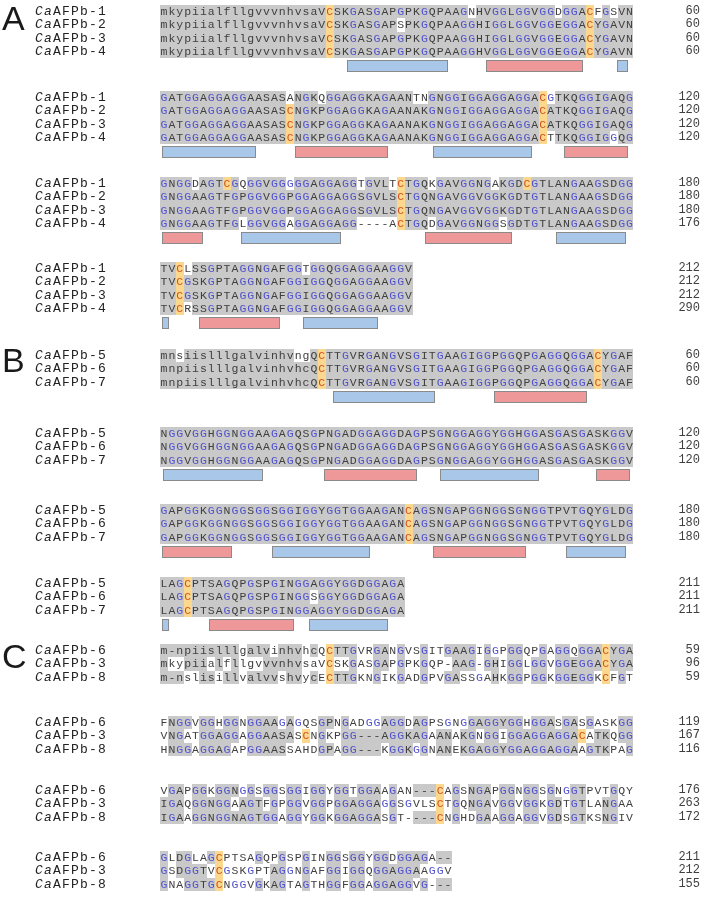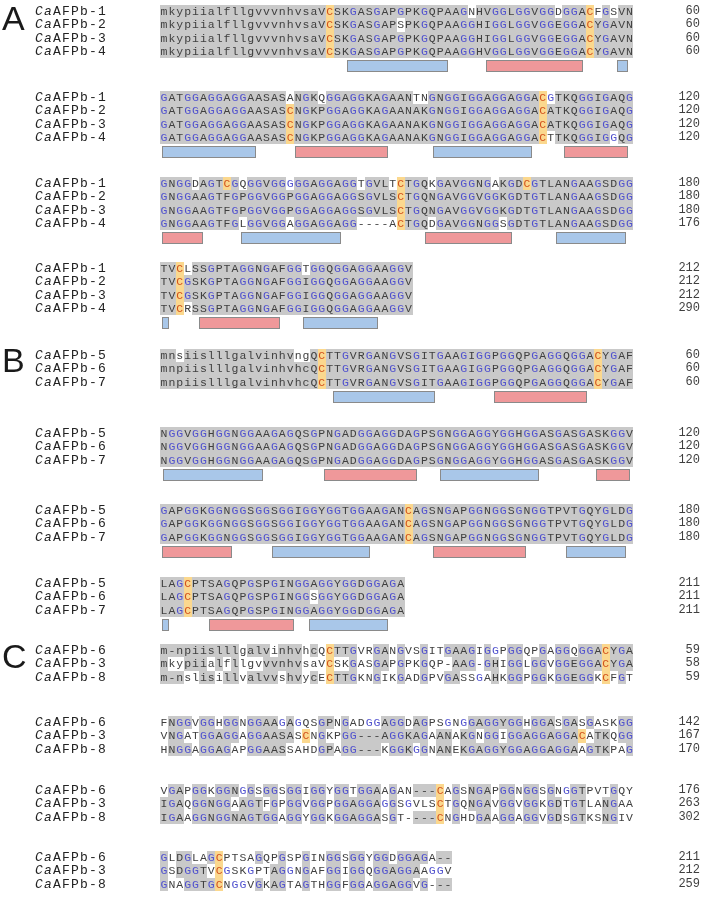--- a/index.html
+++ b/index.html
@@ -133,44 +133,44 @@
     <div class="num" style="top: 603.6px;">211</div>
     <div class="bar" style="top: 618.9px; left: 161.58px; width: 7.9px; background: rgb(169, 199, 233); border-color: rgb(138, 138, 138);"></div>
     <div class="bar" style="top: 618.9px; left: 208.98px; width: 85.32px; background: rgb(239, 152, 154); border-color: rgb(138, 138, 138);"></div>
     <div class="bar" style="top: 618.9px; left: 309.31px; width: 78.21px; background: rgb(169, 199, 233); border-color: rgb(138, 138, 138);"></div>
     <div class="panel-letter" style="top: 639px;">C</div>
     <div class="row-label" style="top: 644px;"><span class="genus">Ca</span><span>AFPb-6</span></div>
     <div class="seq" style="top: 644px;"><span style="background: rgb(201, 201, 201); color: rgb(63, 63, 63);">m</span><span style="background: rgb(201, 201, 201); color: rgb(63, 63, 63);">-</span><span style="background: rgb(201, 201, 201); color: rgb(63, 63, 63);">n</span><span style="background: rgb(201, 201, 201); color: rgb(63, 63, 63);">p</span><span style="background: rgb(201, 201, 201); color: rgb(63, 63, 63);">i</span><span style="background: rgb(201, 201, 201); color: rgb(63, 63, 63);">i</span><span style="background: rgb(201, 201, 201); color: rgb(63, 63, 63);">s</span><span style="background: rgb(201, 201, 201); color: rgb(63, 63, 63);">l</span><span style="background: rgb(201, 201, 201); color: rgb(63, 63, 63);">l</span><span style="background: rgb(201, 201, 201); color: rgb(63, 63, 63);">l</span><span style="background: rgb(255, 255, 255); color: rgb(63, 63, 63);">g</span><span style="background: rgb(201, 201, 201); color: rgb(63, 63, 63);">a</span><span style="background: rgb(201, 201, 201); color: rgb(63, 63, 63);">l</span><span style="background: rgb(201, 201, 201); color: rgb(63, 63, 63);">v</span><span style="background: rgb(255, 255, 255); color: rgb(63, 63, 63);">i</span><span style="background: rgb(201, 201, 201); color: rgb(63, 63, 63);">n</span><span style="background: rgb(201, 201, 201); color: rgb(63, 63, 63);">h</span><span style="background: rgb(201, 201, 201); color: rgb(63, 63, 63);">v</span><span style="background: rgb(255, 255, 255); color: rgb(63, 63, 63);">h</span><span style="background: rgb(201, 201, 201); color: rgb(63, 63, 63);">c</span><span style="background: rgb(255, 255, 255); color: rgb(63, 63, 63);">Q</span><span style="background: rgb(251, 216, 142); color: rgb(210, 82, 30);">C</span><span style="background: rgb(201, 201, 201); color: rgb(63, 63, 63);">T</span><span style="background: rgb(201, 201, 201); color: rgb(63, 63, 63);">T</span><span style="background: rgb(201, 201, 201); color: rgb(81, 82, 206);">G</span><span style="background: rgb(255, 255, 255); color: rgb(63, 63, 63);">V</span><span style="background: rgb(255, 255, 255); color: rgb(63, 63, 63);">R</span><span style="background: rgb(201, 201, 201); color: rgb(81, 82, 206);">G</span><span style="background: rgb(201, 201, 201); color: rgb(63, 63, 63);">A</span><span style="background: rgb(255, 255, 255); color: rgb(63, 63, 63);">N</span><span style="background: rgb(201, 201, 201); color: rgb(81, 82, 206);">G</span><span style="background: rgb(255, 255, 255); color: rgb(63, 63, 63);">V</span><span style="background: rgb(255, 255, 255); color: rgb(63, 63, 63);">S</span><span style="background: rgb(201, 201, 201); color: rgb(81, 82, 206);">G</span><span style="background: rgb(255, 255, 255); color: rgb(63, 63, 63);">I</span><span style="background: rgb(255, 255, 255); color: rgb(63, 63, 63);">T</span><span style="background: rgb(201, 201, 201); color: rgb(81, 82, 206);">G</span><span style="background: rgb(201, 201, 201); color: rgb(63, 63, 63);">A</span><span style="background: rgb(201, 201, 201); color: rgb(63, 63, 63);">A</span><span style="background: rgb(201, 201, 201); color: rgb(81, 82, 206);">G</span><span style="background: rgb(255, 255, 255); color: rgb(63, 63, 63);">I</span><span style="background: rgb(201, 201, 201); color: rgb(81, 82, 206);">G</span><span style="background: rgb(255, 255, 255); color: rgb(81, 82, 206);">G</span><span style="background: rgb(255, 255, 255); color: rgb(63, 63, 63);">P</span><span style="background: rgb(201, 201, 201); color: rgb(81, 82, 206);">G</span><span style="background: rgb(201, 201, 201); color: rgb(81, 82, 206);">G</span><span style="background: rgb(255, 255, 255); color: rgb(63, 63, 63);">Q</span><span style="background: rgb(255, 255, 255); color: rgb(63, 63, 63);">P</span><span style="background: rgb(201, 201, 201); color: rgb(81, 82, 206);">G</span><span style="background: rgb(255, 255, 255); color: rgb(63, 63, 63);">A</span><span style="background: rgb(201, 201, 201); color: rgb(81, 82, 206);">G</span><span style="background: rgb(201, 201, 201); color: rgb(81, 82, 206);">G</span><span style="background: rgb(255, 255, 255); color: rgb(63, 63, 63);">Q</span><span style="background: rgb(201, 201, 201); color: rgb(81, 82, 206);">G</span><span style="background: rgb(201, 201, 201); color: rgb(81, 82, 206);">G</span><span style="background: rgb(201, 201, 201); color: rgb(63, 63, 63);">A</span><span style="background: rgb(251, 216, 142); color: rgb(210, 82, 30);">C</span><span style="background: rgb(201, 201, 201); color: rgb(63, 63, 63);">Y</span><span style="background: rgb(201, 201, 201); color: rgb(81, 82, 206);">G</span><span style="background: rgb(201, 201, 201); color: rgb(63, 63, 63);">A</span></div>
     <div class="num" style="top: 644px;">59</div>
     <div class="row-label" style="top: 657.3px;"><span class="genus">Ca</span><span>AFPb-3</span></div>
     <div class="seq" style="top: 657.3px;"><span style="background: rgb(201, 201, 201); color: rgb(63, 63, 63);">m</span><span style="background: rgb(255, 255, 255); color: rgb(63, 63, 63);">k</span><span style="background: rgb(255, 255, 255); color: rgb(63, 63, 63);">y</span><span style="background: rgb(201, 201, 201); color: rgb(63, 63, 63);">p</span><span style="background: rgb(201, 201, 201); color: rgb(63, 63, 63);">i</span><span style="background: rgb(201, 201, 201); color: rgb(63, 63, 63);">i</span><span style="background: rgb(255, 255, 255); color: rgb(63, 63, 63);">a</span><span style="background: rgb(201, 201, 201); color: rgb(63, 63, 63);">l</span><span style="background: rgb(255, 255, 255); color: rgb(63, 63, 63);">f</span><span style="background: rgb(201, 201, 201); color: rgb(63, 63, 63);">l</span><span style="background: rgb(255, 255, 255); color: rgb(63, 63, 63);">l</span><span style="background: rgb(255, 255, 255); color: rgb(63, 63, 63);">g</span><span style="background: rgb(255, 255, 255); color: rgb(63, 63, 63);">v</span><span style="background: rgb(201, 201, 201); color: rgb(63, 63, 63);">v</span><span style="background: rgb(201, 201, 201); color: rgb(63, 63, 63);">v</span><span style="background: rgb(201, 201, 201); color: rgb(63, 63, 63);">n</span><span style="background: rgb(201, 201, 201); color: rgb(63, 63, 63);">h</span><span style="background: rgb(201, 201, 201); color: rgb(63, 63, 63);">v</span><span style="background: rgb(255, 255, 255); color: rgb(63, 63, 63);">s</span><span style="background: rgb(255, 255, 255); color: rgb(63, 63, 63);">a</span><span style="background: rgb(255, 255, 255); color: rgb(63, 63, 63);">V</span><span style="background: rgb(251, 216, 142); color: rgb(210, 82, 30);">C</span><span style="background: rgb(255, 255, 255); color: rgb(63, 63, 63);">S</span><span style="background: rgb(255, 255, 255); color: rgb(63, 63, 63);">K</span><span style="background: rgb(201, 201, 201); color: rgb(81, 82, 206);">G</span><span style="background: rgb(255, 255, 255); color: rgb(63, 63, 63);">A</span><span style="background: rgb(255, 255, 255); color: rgb(63, 63, 63);">S</span><span style="background: rgb(201, 201, 201); color: rgb(81, 82, 206);">G</span><span style="background: rgb(201, 201, 201); color: rgb(63, 63, 63);">A</span><span style="background: rgb(255, 255, 255); color: rgb(63, 63, 63);">P</span><span style="background: rgb(201, 201, 201); color: rgb(81, 82, 206);">G</span><span style="background: rgb(255, 255, 255); color: rgb(63, 63, 63);">P</span><span style="background: rgb(255, 255, 255); color: rgb(63, 63, 63);">K</span><span style="background: rgb(201, 201, 201); color: rgb(81, 82, 206);">G</span><span style="background: rgb(255, 255, 255); color: rgb(63, 63, 63);">Q</span><span style="background: rgb(255, 255, 255); color: rgb(63, 63, 63);">P</span><span style="background: rgb(255, 255, 255); color: rgb(63, 63, 63);">-</span><span style="background: rgb(201, 201, 201); color: rgb(63, 63, 63);">A</span><span style="background: rgb(201, 201, 201); color: rgb(63, 63, 63);">A</span><span style="background: rgb(201, 201, 201); color: rgb(81, 82, 206);">G</span><span style="background: rgb(255, 255, 255); color: rgb(63, 63, 63);">-</span><span style="background: rgb(201, 201, 201); color: rgb(81, 82, 206);">G</span><span style="background: rgb(201, 201, 201); color: rgb(63, 63, 63);">H</span><span style="background: rgb(255, 255, 255); color: rgb(63, 63, 63);">I</span><span style="background: rgb(201, 201, 201); color: rgb(81, 82, 206);">G</span><span style="background: rgb(201, 201, 201); color: rgb(81, 82, 206);">G</span><span style="background: rgb(255, 255, 255); color: rgb(63, 63, 63);">L</span><span style="background: rgb(201, 201, 201); color: rgb(81, 82, 206);">G</span><span style="background: rgb(201, 201, 201); color: rgb(81, 82, 206);">G</span><span style="background: rgb(255, 255, 255); color: rgb(63, 63, 63);">V</span><span style="background: rgb(201, 201, 201); color: rgb(81, 82, 206);">G</span><span style="background: rgb(201, 201, 201); color: rgb(81, 82, 206);">G</span><span style="background: rgb(201, 201, 201); color: rgb(63, 63, 63);">E</span><span style="background: rgb(201, 201, 201); color: rgb(81, 82, 206);">G</span><span style="background: rgb(201, 201, 201); color: rgb(81, 82, 206);">G</span><span style="background: rgb(201, 201, 201); color: rgb(63, 63, 63);">A</span><span style="background: rgb(251, 216, 142); color: rgb(210, 82, 30);">C</span><span style="background: rgb(201, 201, 201); color: rgb(63, 63, 63);">Y</span><span style="background: rgb(201, 201, 201); color: rgb(81, 82, 206);">G</span><span style="background: rgb(201, 201, 201); color: rgb(63, 63, 63);">A</span></div>
-    <div class="num" style="top: 657.3px;">58</div>
+    <div class="num" style="top: 657.3px;">96</div>
     <div class="row-label" style="top: 670.6px;"><span class="genus">Ca</span><span>AFPb-8</span></div>
     <div class="seq" style="top: 670.6px;"><span style="background: rgb(201, 201, 201); color: rgb(63, 63, 63);">m</span><span style="background: rgb(201, 201, 201); color: rgb(63, 63, 63);">-</span><span style="background: rgb(201, 201, 201); color: rgb(63, 63, 63);">n</span><span style="background: rgb(255, 255, 255); color: rgb(63, 63, 63);">s</span><span style="background: rgb(255, 255, 255); color: rgb(63, 63, 63);">l</span><span style="background: rgb(201, 201, 201); color: rgb(63, 63, 63);">i</span><span style="background: rgb(201, 201, 201); color: rgb(63, 63, 63);">s</span><span style="background: rgb(255, 255, 255); color: rgb(63, 63, 63);">i</span><span style="background: rgb(201, 201, 201); color: rgb(63, 63, 63);">l</span><span style="background: rgb(201, 201, 201); color: rgb(63, 63, 63);">l</span><span style="background: rgb(255, 255, 255); color: rgb(63, 63, 63);">v</span><span style="background: rgb(201, 201, 201); color: rgb(63, 63, 63);">a</span><span style="background: rgb(201, 201, 201); color: rgb(63, 63, 63);">l</span><span style="background: rgb(201, 201, 201); color: rgb(63, 63, 63);">v</span><span style="background: rgb(201, 201, 201); color: rgb(63, 63, 63);">v</span><span style="background: rgb(255, 255, 255); color: rgb(63, 63, 63);">s</span><span style="background: rgb(201, 201, 201); color: rgb(63, 63, 63);">h</span><span style="background: rgb(201, 201, 201); color: rgb(63, 63, 63);">v</span><span style="background: rgb(255, 255, 255); color: rgb(63, 63, 63);">y</span><span style="background: rgb(201, 201, 201); color: rgb(63, 63, 63);">c</span><span style="background: rgb(255, 255, 255); color: rgb(63, 63, 63);">E</span><span style="background: rgb(251, 216, 142); color: rgb(210, 82, 30);">C</span><span style="background: rgb(201, 201, 201); color: rgb(63, 63, 63);">T</span><span style="background: rgb(201, 201, 201); color: rgb(63, 63, 63);">T</span><span style="background: rgb(201, 201, 201); color: rgb(81, 82, 206);">G</span><span style="background: rgb(255, 255, 255); color: rgb(63, 63, 63);">K</span><span style="background: rgb(255, 255, 255); color: rgb(63, 63, 63);">N</span><span style="background: rgb(201, 201, 201); color: rgb(81, 82, 206);">G</span><span style="background: rgb(255, 255, 255); color: rgb(63, 63, 63);">I</span><span style="background: rgb(255, 255, 255); color: rgb(63, 63, 63);">K</span><span style="background: rgb(201, 201, 201); color: rgb(81, 82, 206);">G</span><span style="background: rgb(255, 255, 255); color: rgb(63, 63, 63);">A</span><span style="background: rgb(255, 255, 255); color: rgb(63, 63, 63);">D</span><span style="background: rgb(201, 201, 201); color: rgb(81, 82, 206);">G</span><span style="background: rgb(255, 255, 255); color: rgb(63, 63, 63);">P</span><span style="background: rgb(255, 255, 255); color: rgb(63, 63, 63);">V</span><span style="background: rgb(201, 201, 201); color: rgb(81, 82, 206);">G</span><span style="background: rgb(201, 201, 201); color: rgb(63, 63, 63);">A</span><span style="background: rgb(255, 255, 255); color: rgb(63, 63, 63);">S</span><span style="background: rgb(255, 255, 255); color: rgb(63, 63, 63);">S</span><span style="background: rgb(255, 255, 255); color: rgb(81, 82, 206);">G</span><span style="background: rgb(255, 255, 255); color: rgb(63, 63, 63);">A</span><span style="background: rgb(201, 201, 201); color: rgb(63, 63, 63);">H</span><span style="background: rgb(255, 255, 255); color: rgb(63, 63, 63);">K</span><span style="background: rgb(201, 201, 201); color: rgb(81, 82, 206);">G</span><span style="background: rgb(201, 201, 201); color: rgb(81, 82, 206);">G</span><span style="background: rgb(255, 255, 255); color: rgb(63, 63, 63);">P</span><span style="background: rgb(201, 201, 201); color: rgb(81, 82, 206);">G</span><span style="background: rgb(201, 201, 201); color: rgb(81, 82, 206);">G</span><span style="background: rgb(255, 255, 255); color: rgb(63, 63, 63);">K</span><span style="background: rgb(201, 201, 201); color: rgb(81, 82, 206);">G</span><span style="background: rgb(201, 201, 201); color: rgb(81, 82, 206);">G</span><span style="background: rgb(201, 201, 201); color: rgb(63, 63, 63);">E</span><span style="background: rgb(201, 201, 201); color: rgb(81, 82, 206);">G</span><span style="background: rgb(201, 201, 201); color: rgb(81, 82, 206);">G</span><span style="background: rgb(255, 255, 255); color: rgb(63, 63, 63);">K</span><span style="background: rgb(251, 216, 142); color: rgb(210, 82, 30);">C</span><span style="background: rgb(255, 255, 255); color: rgb(63, 63, 63);">F</span><span style="background: rgb(201, 201, 201); color: rgb(81, 82, 206);">G</span><span style="background: rgb(255, 255, 255); color: rgb(63, 63, 63);">T</span></div>
     <div class="num" style="top: 670.6px;">59</div>
     <div class="row-label" style="top: 716px;"><span class="genus">Ca</span><span>AFPb-6</span></div>
     <div class="seq" style="top: 716px;"><span style="background: rgb(255, 255, 255); color: rgb(63, 63, 63);">F</span><span style="background: rgb(201, 201, 201); color: rgb(63, 63, 63);">N</span><span style="background: rgb(201, 201, 201); color: rgb(81, 82, 206);">G</span><span style="background: rgb(201, 201, 201); color: rgb(81, 82, 206);">G</span><span style="background: rgb(255, 255, 255); color: rgb(63, 63, 63);">V</span><span style="background: rgb(201, 201, 201); color: rgb(81, 82, 206);">G</span><span style="background: rgb(201, 201, 201); color: rgb(81, 82, 206);">G</span><span style="background: rgb(255, 255, 255); color: rgb(63, 63, 63);">H</span><span style="background: rgb(201, 201, 201); color: rgb(81, 82, 206);">G</span><span style="background: rgb(201, 201, 201); color: rgb(81, 82, 206);">G</span><span style="background: rgb(255, 255, 255); color: rgb(63, 63, 63);">N</span><span style="background: rgb(201, 201, 201); color: rgb(81, 82, 206);">G</span><span style="background: rgb(201, 201, 201); color: rgb(81, 82, 206);">G</span><span style="background: rgb(201, 201, 201); color: rgb(63, 63, 63);">A</span><span style="background: rgb(201, 201, 201); color: rgb(63, 63, 63);">A</span><span style="background: rgb(255, 255, 255); color: rgb(81, 82, 206);">G</span><span style="background: rgb(201, 201, 201); color: rgb(63, 63, 63);">A</span><span style="background: rgb(255, 255, 255); color: rgb(81, 82, 206);">G</span><span style="background: rgb(255, 255, 255); color: rgb(63, 63, 63);">Q</span><span style="background: rgb(255, 255, 255); color: rgb(63, 63, 63);">S</span><span style="background: rgb(201, 201, 201); color: rgb(81, 82, 206);">G</span><span style="background: rgb(201, 201, 201); color: rgb(63, 63, 63);">P</span><span style="background: rgb(255, 255, 255); color: rgb(63, 63, 63);">N</span><span style="background: rgb(201, 201, 201); color: rgb(81, 82, 206);">G</span><span style="background: rgb(255, 255, 255); color: rgb(63, 63, 63);">A</span><span style="background: rgb(255, 255, 255); color: rgb(63, 63, 63);">D</span><span style="background: rgb(255, 255, 255); color: rgb(81, 82, 206);">G</span><span style="background: rgb(255, 255, 255); color: rgb(81, 82, 206);">G</span><span style="background: rgb(201, 201, 201); color: rgb(63, 63, 63);">A</span><span style="background: rgb(201, 201, 201); color: rgb(81, 82, 206);">G</span><span style="background: rgb(201, 201, 201); color: rgb(81, 82, 206);">G</span><span style="background: rgb(255, 255, 255); color: rgb(63, 63, 63);">D</span><span style="background: rgb(201, 201, 201); color: rgb(63, 63, 63);">A</span><span style="background: rgb(201, 201, 201); color: rgb(81, 82, 206);">G</span><span style="background: rgb(255, 255, 255); color: rgb(63, 63, 63);">P</span><span style="background: rgb(255, 255, 255); color: rgb(63, 63, 63);">S</span><span style="background: rgb(255, 255, 255); color: rgb(81, 82, 206);">G</span><span style="background: rgb(255, 255, 255); color: rgb(63, 63, 63);">N</span><span style="background: rgb(255, 255, 255); color: rgb(81, 82, 206);">G</span><span style="background: rgb(201, 201, 201); color: rgb(81, 82, 206);">G</span><span style="background: rgb(201, 201, 201); color: rgb(63, 63, 63);">A</span><span style="background: rgb(201, 201, 201); color: rgb(81, 82, 206);">G</span><span style="background: rgb(201, 201, 201); color: rgb(81, 82, 206);">G</span><span style="background: rgb(201, 201, 201); color: rgb(63, 63, 63);">Y</span><span style="background: rgb(201, 201, 201); color: rgb(81, 82, 206);">G</span><span style="background: rgb(201, 201, 201); color: rgb(81, 82, 206);">G</span><span style="background: rgb(255, 255, 255); color: rgb(63, 63, 63);">H</span><span style="background: rgb(201, 201, 201); color: rgb(81, 82, 206);">G</span><span style="background: rgb(201, 201, 201); color: rgb(81, 82, 206);">G</span><span style="background: rgb(201, 201, 201); color: rgb(63, 63, 63);">A</span><span style="background: rgb(255, 255, 255); color: rgb(63, 63, 63);">S</span><span style="background: rgb(201, 201, 201); color: rgb(81, 82, 206);">G</span><span style="background: rgb(201, 201, 201); color: rgb(63, 63, 63);">A</span><span style="background: rgb(255, 255, 255); color: rgb(63, 63, 63);">S</span><span style="background: rgb(201, 201, 201); color: rgb(81, 82, 206);">G</span><span style="background: rgb(255, 255, 255); color: rgb(63, 63, 63);">A</span><span style="background: rgb(255, 255, 255); color: rgb(63, 63, 63);">S</span><span style="background: rgb(255, 255, 255); color: rgb(63, 63, 63);">K</span><span style="background: rgb(201, 201, 201); color: rgb(81, 82, 206);">G</span><span style="background: rgb(201, 201, 201); color: rgb(81, 82, 206);">G</span></div>
-    <div class="num" style="top: 716px;">142</div>
+    <div class="num" style="top: 716px;">119</div>
     <div class="row-label" style="top: 729.3px;"><span class="genus">Ca</span><span>AFPb-3</span></div>
     <div class="seq" style="top: 729.3px;"><span style="background: rgb(255, 255, 255); color: rgb(63, 63, 63);">V</span><span style="background: rgb(201, 201, 201); color: rgb(63, 63, 63);">N</span><span style="background: rgb(201, 201, 201); color: rgb(81, 82, 206);">G</span><span style="background: rgb(255, 255, 255); color: rgb(63, 63, 63);">A</span><span style="background: rgb(255, 255, 255); color: rgb(63, 63, 63);">T</span><span style="background: rgb(201, 201, 201); color: rgb(81, 82, 206);">G</span><span style="background: rgb(201, 201, 201); color: rgb(81, 82, 206);">G</span><span style="background: rgb(201, 201, 201); color: rgb(63, 63, 63);">A</span><span style="background: rgb(201, 201, 201); color: rgb(81, 82, 206);">G</span><span style="background: rgb(201, 201, 201); color: rgb(81, 82, 206);">G</span><span style="background: rgb(255, 255, 255); color: rgb(63, 63, 63);">A</span><span style="background: rgb(201, 201, 201); color: rgb(81, 82, 206);">G</span><span style="background: rgb(201, 201, 201); color: rgb(81, 82, 206);">G</span><span style="background: rgb(201, 201, 201); color: rgb(63, 63, 63);">A</span><span style="background: rgb(201, 201, 201); color: rgb(63, 63, 63);">A</span><span style="background: rgb(201, 201, 201); color: rgb(63, 63, 63);">S</span><span style="background: rgb(201, 201, 201); color: rgb(63, 63, 63);">A</span><span style="background: rgb(255, 255, 255); color: rgb(63, 63, 63);">S</span><span style="background: rgb(251, 216, 142); color: rgb(210, 82, 30);">C</span><span style="background: rgb(255, 255, 255); color: rgb(63, 63, 63);">N</span><span style="background: rgb(201, 201, 201); color: rgb(81, 82, 206);">G</span><span style="background: rgb(255, 255, 255); color: rgb(63, 63, 63);">K</span><span style="background: rgb(255, 255, 255); color: rgb(63, 63, 63);">P</span><span style="background: rgb(201, 201, 201); color: rgb(81, 82, 206);">G</span><span style="background: rgb(201, 201, 201); color: rgb(81, 82, 206);">G</span><span style="background: rgb(201, 201, 201); color: rgb(63, 63, 63);">-</span><span style="background: rgb(201, 201, 201); color: rgb(63, 63, 63);">-</span><span style="background: rgb(201, 201, 201); color: rgb(63, 63, 63);">-</span><span style="background: rgb(201, 201, 201); color: rgb(63, 63, 63);">A</span><span style="background: rgb(201, 201, 201); color: rgb(81, 82, 206);">G</span><span style="background: rgb(201, 201, 201); color: rgb(81, 82, 206);">G</span><span style="background: rgb(201, 201, 201); color: rgb(63, 63, 63);">K</span><span style="background: rgb(201, 201, 201); color: rgb(63, 63, 63);">A</span><span style="background: rgb(201, 201, 201); color: rgb(81, 82, 206);">G</span><span style="background: rgb(255, 255, 255); color: rgb(63, 63, 63);">A</span><span style="background: rgb(201, 201, 201); color: rgb(63, 63, 63);">A</span><span style="background: rgb(201, 201, 201); color: rgb(63, 63, 63);">N</span><span style="background: rgb(255, 255, 255); color: rgb(63, 63, 63);">A</span><span style="background: rgb(201, 201, 201); color: rgb(63, 63, 63);">K</span><span style="background: rgb(201, 201, 201); color: rgb(81, 82, 206);">G</span><span style="background: rgb(255, 255, 255); color: rgb(63, 63, 63);">N</span><span style="background: rgb(201, 201, 201); color: rgb(81, 82, 206);">G</span><span style="background: rgb(201, 201, 201); color: rgb(81, 82, 206);">G</span><span style="background: rgb(255, 255, 255); color: rgb(63, 63, 63);">I</span><span style="background: rgb(201, 201, 201); color: rgb(81, 82, 206);">G</span><span style="background: rgb(201, 201, 201); color: rgb(81, 82, 206);">G</span><span style="background: rgb(201, 201, 201); color: rgb(63, 63, 63);">A</span><span style="background: rgb(201, 201, 201); color: rgb(81, 82, 206);">G</span><span style="background: rgb(201, 201, 201); color: rgb(81, 82, 206);">G</span><span style="background: rgb(201, 201, 201); color: rgb(63, 63, 63);">A</span><span style="background: rgb(201, 201, 201); color: rgb(81, 82, 206);">G</span><span style="background: rgb(201, 201, 201); color: rgb(81, 82, 206);">G</span><span style="background: rgb(201, 201, 201); color: rgb(63, 63, 63);">A</span><span style="background: rgb(251, 216, 142); color: rgb(210, 82, 30);">C</span><span style="background: rgb(255, 255, 255); color: rgb(63, 63, 63);">A</span><span style="background: rgb(201, 201, 201); color: rgb(63, 63, 63);">T</span><span style="background: rgb(201, 201, 201); color: rgb(63, 63, 63);">K</span><span style="background: rgb(255, 255, 255); color: rgb(63, 63, 63);">Q</span><span style="background: rgb(201, 201, 201); color: rgb(81, 82, 206);">G</span><span style="background: rgb(201, 201, 201); color: rgb(81, 82, 206);">G</span></div>
     <div class="num" style="top: 729.3px;">167</div>
     <div class="row-label" style="top: 742.6px;"><span class="genus">Ca</span><span>AFPb-8</span></div>
     <div class="seq" style="top: 742.6px;"><span style="background: rgb(255, 255, 255); color: rgb(63, 63, 63);">H</span><span style="background: rgb(201, 201, 201); color: rgb(63, 63, 63);">N</span><span style="background: rgb(201, 201, 201); color: rgb(81, 82, 206);">G</span><span style="background: rgb(201, 201, 201); color: rgb(81, 82, 206);">G</span><span style="background: rgb(255, 255, 255); color: rgb(63, 63, 63);">A</span><span style="background: rgb(201, 201, 201); color: rgb(81, 82, 206);">G</span><span style="background: rgb(201, 201, 201); color: rgb(81, 82, 206);">G</span><span style="background: rgb(201, 201, 201); color: rgb(63, 63, 63);">A</span><span style="background: rgb(201, 201, 201); color: rgb(81, 82, 206);">G</span><span style="background: rgb(255, 255, 255); color: rgb(63, 63, 63);">A</span><span style="background: rgb(255, 255, 255); color: rgb(63, 63, 63);">P</span><span style="background: rgb(201, 201, 201); color: rgb(81, 82, 206);">G</span><span style="background: rgb(201, 201, 201); color: rgb(81, 82, 206);">G</span><span style="background: rgb(201, 201, 201); color: rgb(63, 63, 63);">A</span><span style="background: rgb(201, 201, 201); color: rgb(63, 63, 63);">A</span><span style="background: rgb(201, 201, 201); color: rgb(63, 63, 63);">S</span><span style="background: rgb(255, 255, 255); color: rgb(63, 63, 63);">S</span><span style="background: rgb(255, 255, 255); color: rgb(63, 63, 63);">A</span><span style="background: rgb(255, 255, 255); color: rgb(63, 63, 63);">H</span><span style="background: rgb(255, 255, 255); color: rgb(63, 63, 63);">D</span><span style="background: rgb(201, 201, 201); color: rgb(81, 82, 206);">G</span><span style="background: rgb(201, 201, 201); color: rgb(63, 63, 63);">P</span><span style="background: rgb(255, 255, 255); color: rgb(63, 63, 63);">A</span><span style="background: rgb(201, 201, 201); color: rgb(81, 82, 206);">G</span><span style="background: rgb(201, 201, 201); color: rgb(81, 82, 206);">G</span><span style="background: rgb(201, 201, 201); color: rgb(63, 63, 63);">-</span><span style="background: rgb(201, 201, 201); color: rgb(63, 63, 63);">-</span><span style="background: rgb(201, 201, 201); color: rgb(63, 63, 63);">-</span><span style="background: rgb(255, 255, 255); color: rgb(63, 63, 63);">K</span><span style="background: rgb(201, 201, 201); color: rgb(81, 82, 206);">G</span><span style="background: rgb(201, 201, 201); color: rgb(81, 82, 206);">G</span><span style="background: rgb(201, 201, 201); color: rgb(63, 63, 63);">K</span><span style="background: rgb(255, 255, 255); color: rgb(81, 82, 206);">G</span><span style="background: rgb(201, 201, 201); color: rgb(81, 82, 206);">G</span><span style="background: rgb(255, 255, 255); color: rgb(63, 63, 63);">N</span><span style="background: rgb(201, 201, 201); color: rgb(63, 63, 63);">A</span><span style="background: rgb(201, 201, 201); color: rgb(63, 63, 63);">N</span><span style="background: rgb(255, 255, 255); color: rgb(63, 63, 63);">E</span><span style="background: rgb(201, 201, 201); color: rgb(63, 63, 63);">K</span><span style="background: rgb(201, 201, 201); color: rgb(81, 82, 206);">G</span><span style="background: rgb(201, 201, 201); color: rgb(63, 63, 63);">A</span><span style="background: rgb(201, 201, 201); color: rgb(81, 82, 206);">G</span><span style="background: rgb(201, 201, 201); color: rgb(81, 82, 206);">G</span><span style="background: rgb(201, 201, 201); color: rgb(63, 63, 63);">Y</span><span style="background: rgb(201, 201, 201); color: rgb(81, 82, 206);">G</span><span style="background: rgb(201, 201, 201); color: rgb(81, 82, 206);">G</span><span style="background: rgb(201, 201, 201); color: rgb(63, 63, 63);">A</span><span style="background: rgb(201, 201, 201); color: rgb(81, 82, 206);">G</span><span style="background: rgb(201, 201, 201); color: rgb(81, 82, 206);">G</span><span style="background: rgb(201, 201, 201); color: rgb(63, 63, 63);">A</span><span style="background: rgb(201, 201, 201); color: rgb(81, 82, 206);">G</span><span style="background: rgb(201, 201, 201); color: rgb(81, 82, 206);">G</span><span style="background: rgb(201, 201, 201); color: rgb(63, 63, 63);">A</span><span style="background: rgb(255, 255, 255); color: rgb(63, 63, 63);">A</span><span style="background: rgb(201, 201, 201); color: rgb(81, 82, 206);">G</span><span style="background: rgb(201, 201, 201); color: rgb(63, 63, 63);">T</span><span style="background: rgb(201, 201, 201); color: rgb(63, 63, 63);">K</span><span style="background: rgb(255, 255, 255); color: rgb(63, 63, 63);">P</span><span style="background: rgb(255, 255, 255); color: rgb(63, 63, 63);">A</span><span style="background: rgb(201, 201, 201); color: rgb(81, 82, 206);">G</span></div>
-    <div class="num" style="top: 742.6px;">170</div>
+    <div class="num" style="top: 742.6px;">116</div>
     <div class="row-label" style="top: 784px;"><span class="genus">Ca</span><span>AFPb-6</span></div>
     <div class="seq" style="top: 784px;"><span style="background: rgb(255, 255, 255); color: rgb(63, 63, 63);">V</span><span style="background: rgb(201, 201, 201); color: rgb(81, 82, 206);">G</span><span style="background: rgb(201, 201, 201); color: rgb(63, 63, 63);">A</span><span style="background: rgb(255, 255, 255); color: rgb(63, 63, 63);">P</span><span style="background: rgb(201, 201, 201); color: rgb(81, 82, 206);">G</span><span style="background: rgb(201, 201, 201); color: rgb(81, 82, 206);">G</span><span style="background: rgb(255, 255, 255); color: rgb(63, 63, 63);">K</span><span style="background: rgb(201, 201, 201); color: rgb(81, 82, 206);">G</span><span style="background: rgb(201, 201, 201); color: rgb(81, 82, 206);">G</span><span style="background: rgb(201, 201, 201); color: rgb(63, 63, 63);">N</span><span style="background: rgb(255, 255, 255); color: rgb(81, 82, 206);">G</span><span style="background: rgb(201, 201, 201); color: rgb(81, 82, 206);">G</span><span style="background: rgb(255, 255, 255); color: rgb(63, 63, 63);">S</span><span style="background: rgb(201, 201, 201); color: rgb(81, 82, 206);">G</span><span style="background: rgb(201, 201, 201); color: rgb(81, 82, 206);">G</span><span style="background: rgb(255, 255, 255); color: rgb(63, 63, 63);">S</span><span style="background: rgb(201, 201, 201); color: rgb(81, 82, 206);">G</span><span style="background: rgb(201, 201, 201); color: rgb(81, 82, 206);">G</span><span style="background: rgb(255, 255, 255); color: rgb(63, 63, 63);">I</span><span style="background: rgb(201, 201, 201); color: rgb(81, 82, 206);">G</span><span style="background: rgb(201, 201, 201); color: rgb(81, 82, 206);">G</span><span style="background: rgb(255, 255, 255); color: rgb(63, 63, 63);">Y</span><span style="background: rgb(201, 201, 201); color: rgb(81, 82, 206);">G</span><span style="background: rgb(201, 201, 201); color: rgb(81, 82, 206);">G</span><span style="background: rgb(255, 255, 255); color: rgb(63, 63, 63);">T</span><span style="background: rgb(201, 201, 201); color: rgb(81, 82, 206);">G</span><span style="background: rgb(201, 201, 201); color: rgb(81, 82, 206);">G</span><span style="background: rgb(201, 201, 201); color: rgb(63, 63, 63);">A</span><span style="background: rgb(255, 255, 255); color: rgb(63, 63, 63);">A</span><span style="background: rgb(201, 201, 201); color: rgb(81, 82, 206);">G</span><span style="background: rgb(255, 255, 255); color: rgb(63, 63, 63);">A</span><span style="background: rgb(255, 255, 255); color: rgb(63, 63, 63);">N</span><span style="background: rgb(201, 201, 201); color: rgb(63, 63, 63);">-</span><span style="background: rgb(201, 201, 201); color: rgb(63, 63, 63);">-</span><span style="background: rgb(201, 201, 201); color: rgb(63, 63, 63);">-</span><span style="background: rgb(251, 216, 142); color: rgb(210, 82, 30);">C</span><span style="background: rgb(255, 255, 255); color: rgb(63, 63, 63);">A</span><span style="background: rgb(201, 201, 201); color: rgb(81, 82, 206);">G</span><span style="background: rgb(255, 255, 255); color: rgb(63, 63, 63);">S</span><span style="background: rgb(201, 201, 201); color: rgb(63, 63, 63);">N</span><span style="background: rgb(201, 201, 201); color: rgb(81, 82, 206);">G</span><span style="background: rgb(201, 201, 201); color: rgb(63, 63, 63);">A</span><span style="background: rgb(255, 255, 255); color: rgb(63, 63, 63);">P</span><span style="background: rgb(201, 201, 201); color: rgb(81, 82, 206);">G</span><span style="background: rgb(201, 201, 201); color: rgb(81, 82, 206);">G</span><span style="background: rgb(255, 255, 255); color: rgb(63, 63, 63);">N</span><span style="background: rgb(201, 201, 201); color: rgb(81, 82, 206);">G</span><span style="background: rgb(201, 201, 201); color: rgb(81, 82, 206);">G</span><span style="background: rgb(255, 255, 255); color: rgb(63, 63, 63);">S</span><span style="background: rgb(201, 201, 201); color: rgb(81, 82, 206);">G</span><span style="background: rgb(255, 255, 255); color: rgb(63, 63, 63);">N</span><span style="background: rgb(255, 255, 255); color: rgb(81, 82, 206);">G</span><span style="background: rgb(201, 201, 201); color: rgb(81, 82, 206);">G</span><span style="background: rgb(201, 201, 201); color: rgb(63, 63, 63);">T</span><span style="background: rgb(255, 255, 255); color: rgb(63, 63, 63);">P</span><span style="background: rgb(255, 255, 255); color: rgb(63, 63, 63);">V</span><span style="background: rgb(255, 255, 255); color: rgb(63, 63, 63);">T</span><span style="background: rgb(201, 201, 201); color: rgb(81, 82, 206);">G</span><span style="background: rgb(255, 255, 255); color: rgb(63, 63, 63);">Q</span><span style="background: rgb(255, 255, 255); color: rgb(63, 63, 63);">Y</span></div>
     <div class="num" style="top: 784px;">176</div>
     <div class="row-label" style="top: 797.3px;"><span class="genus">Ca</span><span>AFPb-3</span></div>
     <div class="seq" style="top: 797.3px;"><span style="background: rgb(201, 201, 201); color: rgb(63, 63, 63);">I</span><span style="background: rgb(201, 201, 201); color: rgb(81, 82, 206);">G</span><span style="background: rgb(201, 201, 201); color: rgb(63, 63, 63);">A</span><span style="background: rgb(255, 255, 255); color: rgb(63, 63, 63);">Q</span><span style="background: rgb(201, 201, 201); color: rgb(81, 82, 206);">G</span><span style="background: rgb(201, 201, 201); color: rgb(81, 82, 206);">G</span><span style="background: rgb(201, 201, 201); color: rgb(63, 63, 63);">N</span><span style="background: rgb(201, 201, 201); color: rgb(81, 82, 206);">G</span><span style="background: rgb(201, 201, 201); color: rgb(81, 82, 206);">G</span><span style="background: rgb(255, 255, 255); color: rgb(63, 63, 63);">A</span><span style="background: rgb(201, 201, 201); color: rgb(63, 63, 63);">A</span><span style="background: rgb(201, 201, 201); color: rgb(81, 82, 206);">G</span><span style="background: rgb(201, 201, 201); color: rgb(63, 63, 63);">T</span><span style="background: rgb(255, 255, 255); color: rgb(63, 63, 63);">F</span><span style="background: rgb(201, 201, 201); color: rgb(81, 82, 206);">G</span><span style="background: rgb(255, 255, 255); color: rgb(63, 63, 63);">P</span><span style="background: rgb(201, 201, 201); color: rgb(81, 82, 206);">G</span><span style="background: rgb(201, 201, 201); color: rgb(81, 82, 206);">G</span><span style="background: rgb(255, 255, 255); color: rgb(63, 63, 63);">V</span><span style="background: rgb(201, 201, 201); color: rgb(81, 82, 206);">G</span><span style="background: rgb(201, 201, 201); color: rgb(81, 82, 206);">G</span><span style="background: rgb(255, 255, 255); color: rgb(63, 63, 63);">P</span><span style="background: rgb(201, 201, 201); color: rgb(81, 82, 206);">G</span><span style="background: rgb(201, 201, 201); color: rgb(81, 82, 206);">G</span><span style="background: rgb(201, 201, 201); color: rgb(63, 63, 63);">A</span><span style="background: rgb(201, 201, 201); color: rgb(81, 82, 206);">G</span><span style="background: rgb(201, 201, 201); color: rgb(81, 82, 206);">G</span><span style="background: rgb(201, 201, 201); color: rgb(63, 63, 63);">A</span><span style="background: rgb(255, 255, 255); color: rgb(81, 82, 206);">G</span><span style="background: rgb(201, 201, 201); color: rgb(81, 82, 206);">G</span><span style="background: rgb(255, 255, 255); color: rgb(63, 63, 63);">S</span><span style="background: rgb(255, 255, 255); color: rgb(81, 82, 206);">G</span><span style="background: rgb(255, 255, 255); color: rgb(63, 63, 63);">V</span><span style="background: rgb(255, 255, 255); color: rgb(63, 63, 63);">L</span><span style="background: rgb(255, 255, 255); color: rgb(63, 63, 63);">S</span><span style="background: rgb(251, 216, 142); color: rgb(210, 82, 30);">C</span><span style="background: rgb(255, 255, 255); color: rgb(63, 63, 63);">T</span><span style="background: rgb(201, 201, 201); color: rgb(81, 82, 206);">G</span><span style="background: rgb(255, 255, 255); color: rgb(63, 63, 63);">Q</span><span style="background: rgb(201, 201, 201); color: rgb(63, 63, 63);">N</span><span style="background: rgb(201, 201, 201); color: rgb(81, 82, 206);">G</span><span style="background: rgb(201, 201, 201); color: rgb(63, 63, 63);">A</span><span style="background: rgb(255, 255, 255); color: rgb(63, 63, 63);">V</span><span style="background: rgb(201, 201, 201); color: rgb(81, 82, 206);">G</span><span style="background: rgb(201, 201, 201); color: rgb(81, 82, 206);">G</span><span style="background: rgb(255, 255, 255); color: rgb(63, 63, 63);">V</span><span style="background: rgb(201, 201, 201); color: rgb(81, 82, 206);">G</span><span style="background: rgb(201, 201, 201); color: rgb(81, 82, 206);">G</span><span style="background: rgb(255, 255, 255); color: rgb(63, 63, 63);">K</span><span style="background: rgb(201, 201, 201); color: rgb(81, 82, 206);">G</span><span style="background: rgb(201, 201, 201); color: rgb(63, 63, 63);">D</span><span style="background: rgb(255, 255, 255); color: rgb(63, 63, 63);">T</span><span style="background: rgb(201, 201, 201); color: rgb(81, 82, 206);">G</span><span style="background: rgb(201, 201, 201); color: rgb(63, 63, 63);">T</span><span style="background: rgb(255, 255, 255); color: rgb(63, 63, 63);">L</span><span style="background: rgb(255, 255, 255); color: rgb(63, 63, 63);">A</span><span style="background: rgb(201, 201, 201); color: rgb(63, 63, 63);">N</span><span style="background: rgb(201, 201, 201); color: rgb(81, 82, 206);">G</span><span style="background: rgb(255, 255, 255); color: rgb(63, 63, 63);">A</span><span style="background: rgb(255, 255, 255); color: rgb(63, 63, 63);">A</span></div>
     <div class="num" style="top: 797.3px;">263</div>
     <div class="row-label" style="top: 810.6px;"><span class="genus">Ca</span><span>AFPb-8</span></div>
     <div class="seq" style="top: 810.6px;"><span style="background: rgb(201, 201, 201); color: rgb(63, 63, 63);">I</span><span style="background: rgb(201, 201, 201); color: rgb(81, 82, 206);">G</span><span style="background: rgb(201, 201, 201); color: rgb(63, 63, 63);">A</span><span style="background: rgb(255, 255, 255); color: rgb(63, 63, 63);">A</span><span style="background: rgb(201, 201, 201); color: rgb(81, 82, 206);">G</span><span style="background: rgb(201, 201, 201); color: rgb(81, 82, 206);">G</span><span style="background: rgb(201, 201, 201); color: rgb(63, 63, 63);">N</span><span style="background: rgb(201, 201, 201); color: rgb(81, 82, 206);">G</span><span style="background: rgb(201, 201, 201); color: rgb(81, 82, 206);">G</span><span style="background: rgb(201, 201, 201); color: rgb(63, 63, 63);">N</span><span style="background: rgb(201, 201, 201); color: rgb(63, 63, 63);">A</span><span style="background: rgb(201, 201, 201); color: rgb(81, 82, 206);">G</span><span style="background: rgb(201, 201, 201); color: rgb(63, 63, 63);">T</span><span style="background: rgb(201, 201, 201); color: rgb(81, 82, 206);">G</span><span style="background: rgb(201, 201, 201); color: rgb(81, 82, 206);">G</span><span style="background: rgb(255, 255, 255); color: rgb(63, 63, 63);">A</span><span style="background: rgb(201, 201, 201); color: rgb(81, 82, 206);">G</span><span style="background: rgb(201, 201, 201); color: rgb(81, 82, 206);">G</span><span style="background: rgb(255, 255, 255); color: rgb(63, 63, 63);">Y</span><span style="background: rgb(201, 201, 201); color: rgb(81, 82, 206);">G</span><span style="background: rgb(201, 201, 201); color: rgb(81, 82, 206);">G</span><span style="background: rgb(255, 255, 255); color: rgb(63, 63, 63);">K</span><span style="background: rgb(201, 201, 201); color: rgb(81, 82, 206);">G</span><span style="background: rgb(201, 201, 201); color: rgb(81, 82, 206);">G</span><span style="background: rgb(201, 201, 201); color: rgb(63, 63, 63);">A</span><span style="background: rgb(201, 201, 201); color: rgb(81, 82, 206);">G</span><span style="background: rgb(201, 201, 201); color: rgb(81, 82, 206);">G</span><span style="background: rgb(201, 201, 201); color: rgb(63, 63, 63);">A</span><span style="background: rgb(255, 255, 255); color: rgb(63, 63, 63);">S</span><span style="background: rgb(201, 201, 201); color: rgb(81, 82, 206);">G</span><span style="background: rgb(255, 255, 255); color: rgb(63, 63, 63);">T</span><span style="background: rgb(255, 255, 255); color: rgb(63, 63, 63);">-</span><span style="background: rgb(201, 201, 201); color: rgb(63, 63, 63);">-</span><span style="background: rgb(201, 201, 201); color: rgb(63, 63, 63);">-</span><span style="background: rgb(201, 201, 201); color: rgb(63, 63, 63);">-</span><span style="background: rgb(251, 216, 142); color: rgb(210, 82, 30);">C</span><span style="background: rgb(255, 255, 255); color: rgb(63, 63, 63);">N</span><span style="background: rgb(201, 201, 201); color: rgb(81, 82, 206);">G</span><span style="background: rgb(255, 255, 255); color: rgb(63, 63, 63);">H</span><span style="background: rgb(255, 255, 255); color: rgb(63, 63, 63);">D</span><span style="background: rgb(201, 201, 201); color: rgb(81, 82, 206);">G</span><span style="background: rgb(201, 201, 201); color: rgb(63, 63, 63);">A</span><span style="background: rgb(255, 255, 255); color: rgb(63, 63, 63);">A</span><span style="background: rgb(201, 201, 201); color: rgb(81, 82, 206);">G</span><span style="background: rgb(201, 201, 201); color: rgb(81, 82, 206);">G</span><span style="background: rgb(255, 255, 255); color: rgb(63, 63, 63);">A</span><span style="background: rgb(201, 201, 201); color: rgb(81, 82, 206);">G</span><span style="background: rgb(201, 201, 201); color: rgb(81, 82, 206);">G</span><span style="background: rgb(255, 255, 255); color: rgb(63, 63, 63);">V</span><span style="background: rgb(201, 201, 201); color: rgb(81, 82, 206);">G</span><span style="background: rgb(201, 201, 201); color: rgb(63, 63, 63);">D</span><span style="background: rgb(255, 255, 255); color: rgb(63, 63, 63);">S</span><span style="background: rgb(201, 201, 201); color: rgb(81, 82, 206);">G</span><span style="background: rgb(201, 201, 201); color: rgb(63, 63, 63);">T</span><span style="background: rgb(255, 255, 255); color: rgb(63, 63, 63);">K</span><span style="background: rgb(255, 255, 255); color: rgb(63, 63, 63);">S</span><span style="background: rgb(201, 201, 201); color: rgb(63, 63, 63);">N</span><span style="background: rgb(201, 201, 201); color: rgb(81, 82, 206);">G</span><span style="background: rgb(255, 255, 255); color: rgb(63, 63, 63);">I</span><span style="background: rgb(255, 255, 255); color: rgb(63, 63, 63);">V</span></div>
-    <div class="num" style="top: 810.6px;">302</div>
+    <div class="num" style="top: 810.6px;">172</div>
     <div class="row-label" style="top: 851px;"><span class="genus">Ca</span><span>AFPb-6</span></div>
     <div class="seq" style="top: 851px;"><span style="background: rgb(201, 201, 201); color: rgb(81, 82, 206);">G</span><span style="background: rgb(255, 255, 255); color: rgb(63, 63, 63);">L</span><span style="background: rgb(201, 201, 201); color: rgb(63, 63, 63);">D</span><span style="background: rgb(201, 201, 201); color: rgb(81, 82, 206);">G</span><span style="background: rgb(255, 255, 255); color: rgb(63, 63, 63);">L</span><span style="background: rgb(255, 255, 255); color: rgb(63, 63, 63);">A</span><span style="background: rgb(201, 201, 201); color: rgb(81, 82, 206);">G</span><span style="background: rgb(251, 216, 142); color: rgb(210, 82, 30);">C</span><span style="background: rgb(255, 255, 255); color: rgb(63, 63, 63);">P</span><span style="background: rgb(255, 255, 255); color: rgb(63, 63, 63);">T</span><span style="background: rgb(255, 255, 255); color: rgb(63, 63, 63);">S</span><span style="background: rgb(255, 255, 255); color: rgb(63, 63, 63);">A</span><span style="background: rgb(201, 201, 201); color: rgb(81, 82, 206);">G</span><span style="background: rgb(255, 255, 255); color: rgb(63, 63, 63);">Q</span><span style="background: rgb(255, 255, 255); color: rgb(63, 63, 63);">P</span><span style="background: rgb(201, 201, 201); color: rgb(81, 82, 206);">G</span><span style="background: rgb(255, 255, 255); color: rgb(63, 63, 63);">S</span><span style="background: rgb(255, 255, 255); color: rgb(63, 63, 63);">P</span><span style="background: rgb(201, 201, 201); color: rgb(81, 82, 206);">G</span><span style="background: rgb(255, 255, 255); color: rgb(63, 63, 63);">I</span><span style="background: rgb(255, 255, 255); color: rgb(63, 63, 63);">N</span><span style="background: rgb(201, 201, 201); color: rgb(81, 82, 206);">G</span><span style="background: rgb(201, 201, 201); color: rgb(81, 82, 206);">G</span><span style="background: rgb(255, 255, 255); color: rgb(63, 63, 63);">S</span><span style="background: rgb(201, 201, 201); color: rgb(81, 82, 206);">G</span><span style="background: rgb(201, 201, 201); color: rgb(81, 82, 206);">G</span><span style="background: rgb(255, 255, 255); color: rgb(63, 63, 63);">Y</span><span style="background: rgb(201, 201, 201); color: rgb(81, 82, 206);">G</span><span style="background: rgb(201, 201, 201); color: rgb(81, 82, 206);">G</span><span style="background: rgb(255, 255, 255); color: rgb(63, 63, 63);">D</span><span style="background: rgb(201, 201, 201); color: rgb(81, 82, 206);">G</span><span style="background: rgb(201, 201, 201); color: rgb(81, 82, 206);">G</span><span style="background: rgb(201, 201, 201); color: rgb(63, 63, 63);">A</span><span style="background: rgb(201, 201, 201); color: rgb(81, 82, 206);">G</span><span style="background: rgb(255, 255, 255); color: rgb(63, 63, 63);">A</span><span style="background: rgb(201, 201, 201); color: rgb(63, 63, 63);">-</span><span style="background: rgb(201, 201, 201); color: rgb(63, 63, 63);">-</span></div>
     <div class="num" style="top: 851px;">211</div>
     <div class="row-label" style="top: 864.3px;"><span class="genus">Ca</span><span>AFPb-3</span></div>
     <div class="seq" style="top: 864.3px;"><span style="background: rgb(201, 201, 201); color: rgb(81, 82, 206);">G</span><span style="background: rgb(255, 255, 255); color: rgb(63, 63, 63);">S</span><span style="background: rgb(201, 201, 201); color: rgb(63, 63, 63);">D</span><span style="background: rgb(201, 201, 201); color: rgb(81, 82, 206);">G</span><span style="background: rgb(201, 201, 201); color: rgb(81, 82, 206);">G</span><span style="background: rgb(201, 201, 201); color: rgb(63, 63, 63);">T</span><span style="background: rgb(255, 255, 255); color: rgb(63, 63, 63);">V</span><span style="background: rgb(251, 216, 142); color: rgb(210, 82, 30);">C</span><span style="background: rgb(255, 255, 255); color: rgb(81, 82, 206);">G</span><span style="background: rgb(255, 255, 255); color: rgb(63, 63, 63);">S</span><span style="background: rgb(255, 255, 255); color: rgb(63, 63, 63);">K</span><span style="background: rgb(255, 255, 255); color: rgb(81, 82, 206);">G</span><span style="background: rgb(255, 255, 255); color: rgb(63, 63, 63);">P</span><span style="background: rgb(255, 255, 255); color: rgb(63, 63, 63);">T</span><span style="background: rgb(201, 201, 201); color: rgb(63, 63, 63);">A</span><span style="background: rgb(201, 201, 201); color: rgb(81, 82, 206);">G</span><span style="background: rgb(255, 255, 255); color: rgb(81, 82, 206);">G</span><span style="background: rgb(255, 255, 255); color: rgb(63, 63, 63);">N</span><span style="background: rgb(201, 201, 201); color: rgb(81, 82, 206);">G</span><span style="background: rgb(255, 255, 255); color: rgb(63, 63, 63);">A</span><span style="background: rgb(255, 255, 255); color: rgb(63, 63, 63);">F</span><span style="background: rgb(201, 201, 201); color: rgb(81, 82, 206);">G</span><span style="background: rgb(201, 201, 201); color: rgb(81, 82, 206);">G</span><span style="background: rgb(255, 255, 255); color: rgb(63, 63, 63);">I</span><span style="background: rgb(201, 201, 201); color: rgb(81, 82, 206);">G</span><span style="background: rgb(201, 201, 201); color: rgb(81, 82, 206);">G</span><span style="background: rgb(255, 255, 255); color: rgb(63, 63, 63);">Q</span><span style="background: rgb(201, 201, 201); color: rgb(81, 82, 206);">G</span><span style="background: rgb(201, 201, 201); color: rgb(81, 82, 206);">G</span><span style="background: rgb(201, 201, 201); color: rgb(63, 63, 63);">A</span><span style="background: rgb(201, 201, 201); color: rgb(81, 82, 206);">G</span><span style="background: rgb(201, 201, 201); color: rgb(81, 82, 206);">G</span><span style="background: rgb(201, 201, 201); color: rgb(63, 63, 63);">A</span><span style="background: rgb(255, 255, 255); color: rgb(63, 63, 63);">A</span><span style="background: rgb(255, 255, 255); color: rgb(81, 82, 206);">G</span><span style="background: rgb(255, 255, 255); color: rgb(81, 82, 206);">G</span><span style="background: rgb(255, 255, 255); color: rgb(63, 63, 63);">V</span></div>
     <div class="num" style="top: 864.3px;">212</div>
     <div class="row-label" style="top: 877.6px;"><span class="genus">Ca</span><span>AFPb-8</span></div>
     <div class="seq" style="top: 877.6px;"><span style="background: rgb(201, 201, 201); color: rgb(81, 82, 206);">G</span><span style="background: rgb(255, 255, 255); color: rgb(63, 63, 63);">N</span><span style="background: rgb(255, 255, 255); color: rgb(63, 63, 63);">A</span><span style="background: rgb(201, 201, 201); color: rgb(81, 82, 206);">G</span><span style="background: rgb(201, 201, 201); color: rgb(81, 82, 206);">G</span><span style="background: rgb(201, 201, 201); color: rgb(63, 63, 63);">T</span><span style="background: rgb(201, 201, 201); color: rgb(81, 82, 206);">G</span><span style="background: rgb(251, 216, 142); color: rgb(210, 82, 30);">C</span><span style="background: rgb(255, 255, 255); color: rgb(63, 63, 63);">N</span><span style="background: rgb(255, 255, 255); color: rgb(81, 82, 206);">G</span><span style="background: rgb(255, 255, 255); color: rgb(81, 82, 206);">G</span><span style="background: rgb(255, 255, 255); color: rgb(63, 63, 63);">V</span><span style="background: rgb(201, 201, 201); color: rgb(81, 82, 206);">G</span><span style="background: rgb(255, 255, 255); color: rgb(63, 63, 63);">K</span><span style="background: rgb(201, 201, 201); color: rgb(63, 63, 63);">A</span><span style="background: rgb(201, 201, 201); color: rgb(81, 82, 206);">G</span><span style="background: rgb(255, 255, 255); color: rgb(63, 63, 63);">T</span><span style="background: rgb(255, 255, 255); color: rgb(63, 63, 63);">A</span><span style="background: rgb(201, 201, 201); color: rgb(81, 82, 206);">G</span><span style="background: rgb(255, 255, 255); color: rgb(63, 63, 63);">T</span><span style="background: rgb(255, 255, 255); color: rgb(63, 63, 63);">H</span><span style="background: rgb(201, 201, 201); color: rgb(81, 82, 206);">G</span><span style="background: rgb(201, 201, 201); color: rgb(81, 82, 206);">G</span><span style="background: rgb(255, 255, 255); color: rgb(63, 63, 63);">F</span><span style="background: rgb(201, 201, 201); color: rgb(81, 82, 206);">G</span><span style="background: rgb(201, 201, 201); color: rgb(81, 82, 206);">G</span><span style="background: rgb(255, 255, 255); color: rgb(63, 63, 63);">A</span><span style="background: rgb(201, 201, 201); color: rgb(81, 82, 206);">G</span><span style="background: rgb(201, 201, 201); color: rgb(81, 82, 206);">G</span><span style="background: rgb(201, 201, 201); color: rgb(63, 63, 63);">A</span><span style="background: rgb(201, 201, 201); color: rgb(81, 82, 206);">G</span><span style="background: rgb(201, 201, 201); color: rgb(81, 82, 206);">G</span><span style="background: rgb(255, 255, 255); color: rgb(63, 63, 63);">V</span><span style="background: rgb(201, 201, 201); color: rgb(81, 82, 206);">G</span><span style="background: rgb(255, 255, 255); color: rgb(63, 63, 63);">-</span><span style="background: rgb(201, 201, 201); color: rgb(63, 63, 63);">-</span><span style="background: rgb(201, 201, 201); color: rgb(63, 63, 63);">-</span></div>
-    <div class="num" style="top: 877.6px;">259</div>
+    <div class="num" style="top: 877.6px;">155</div>
   </div>
 
 </body></html>

